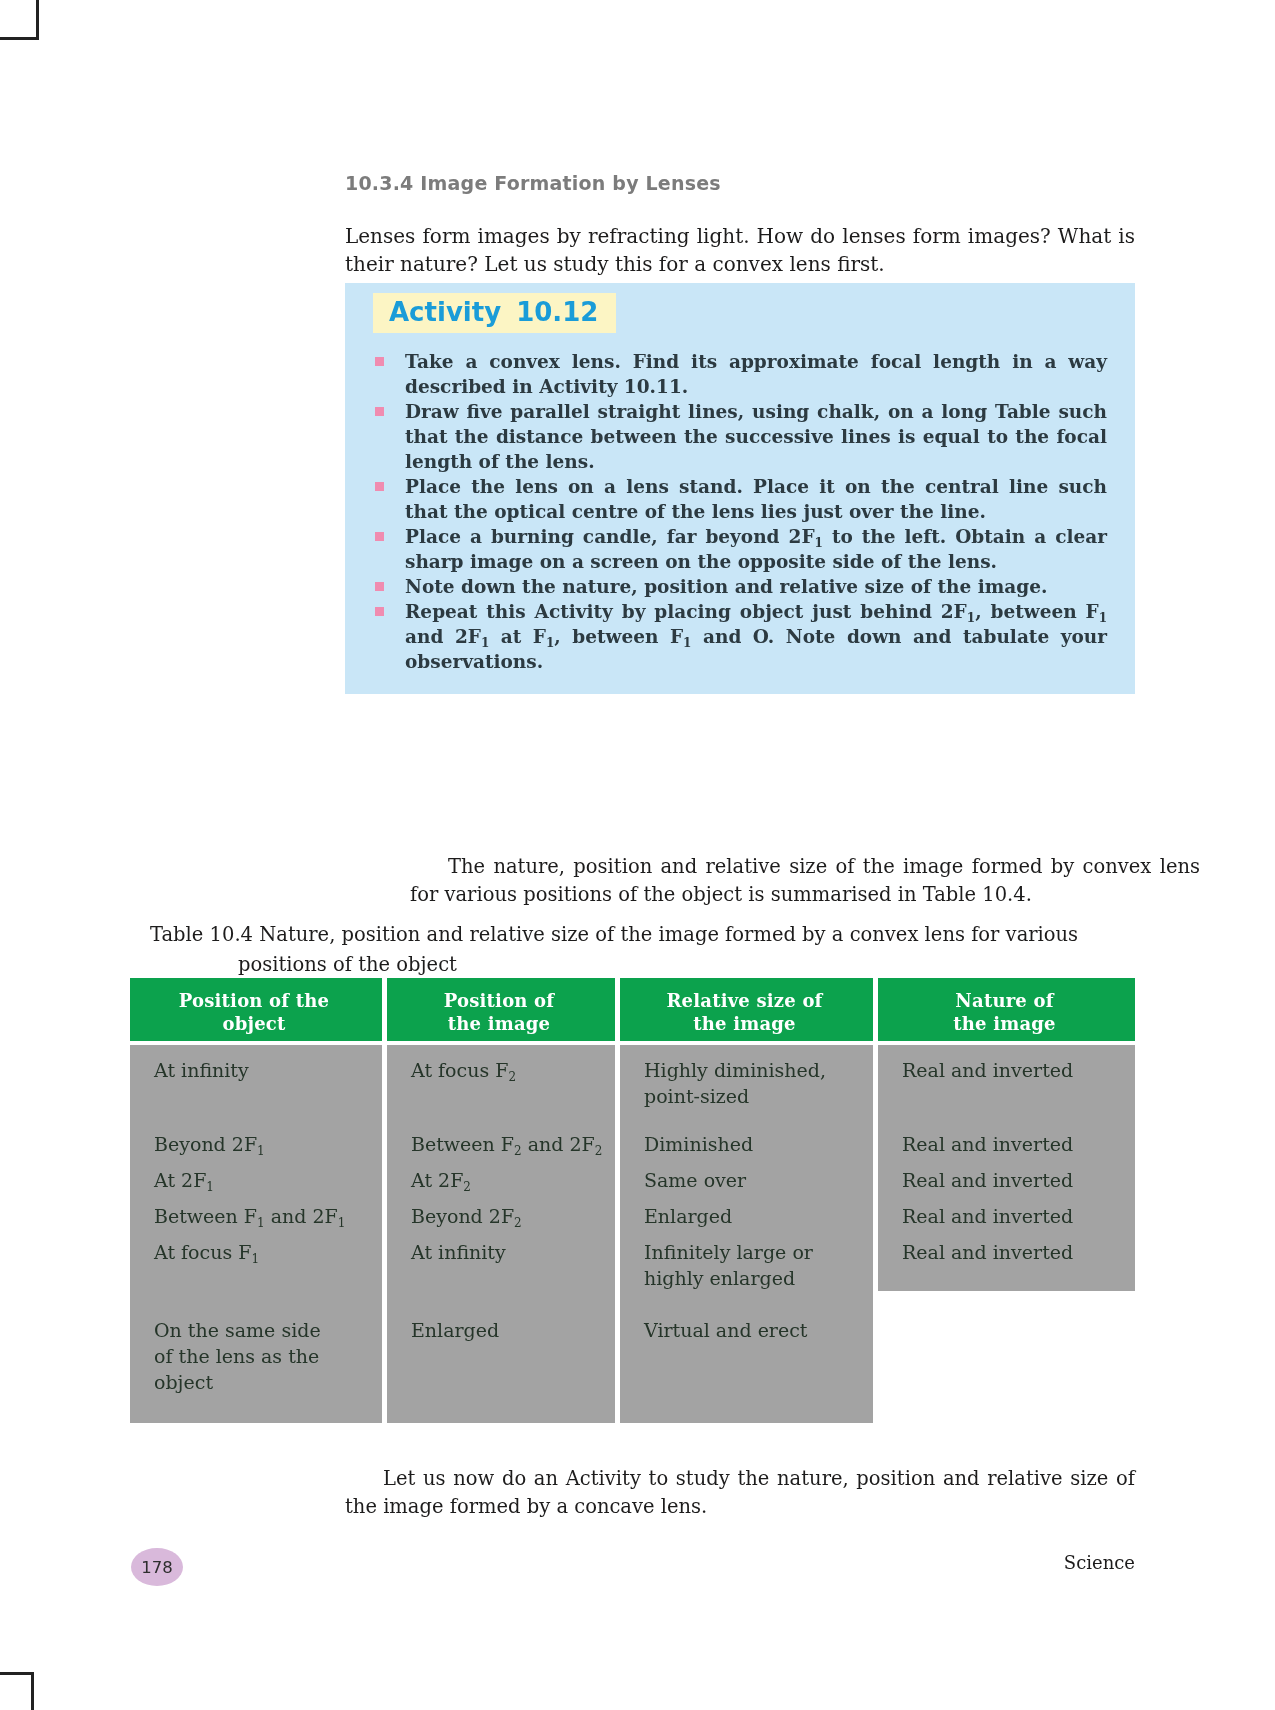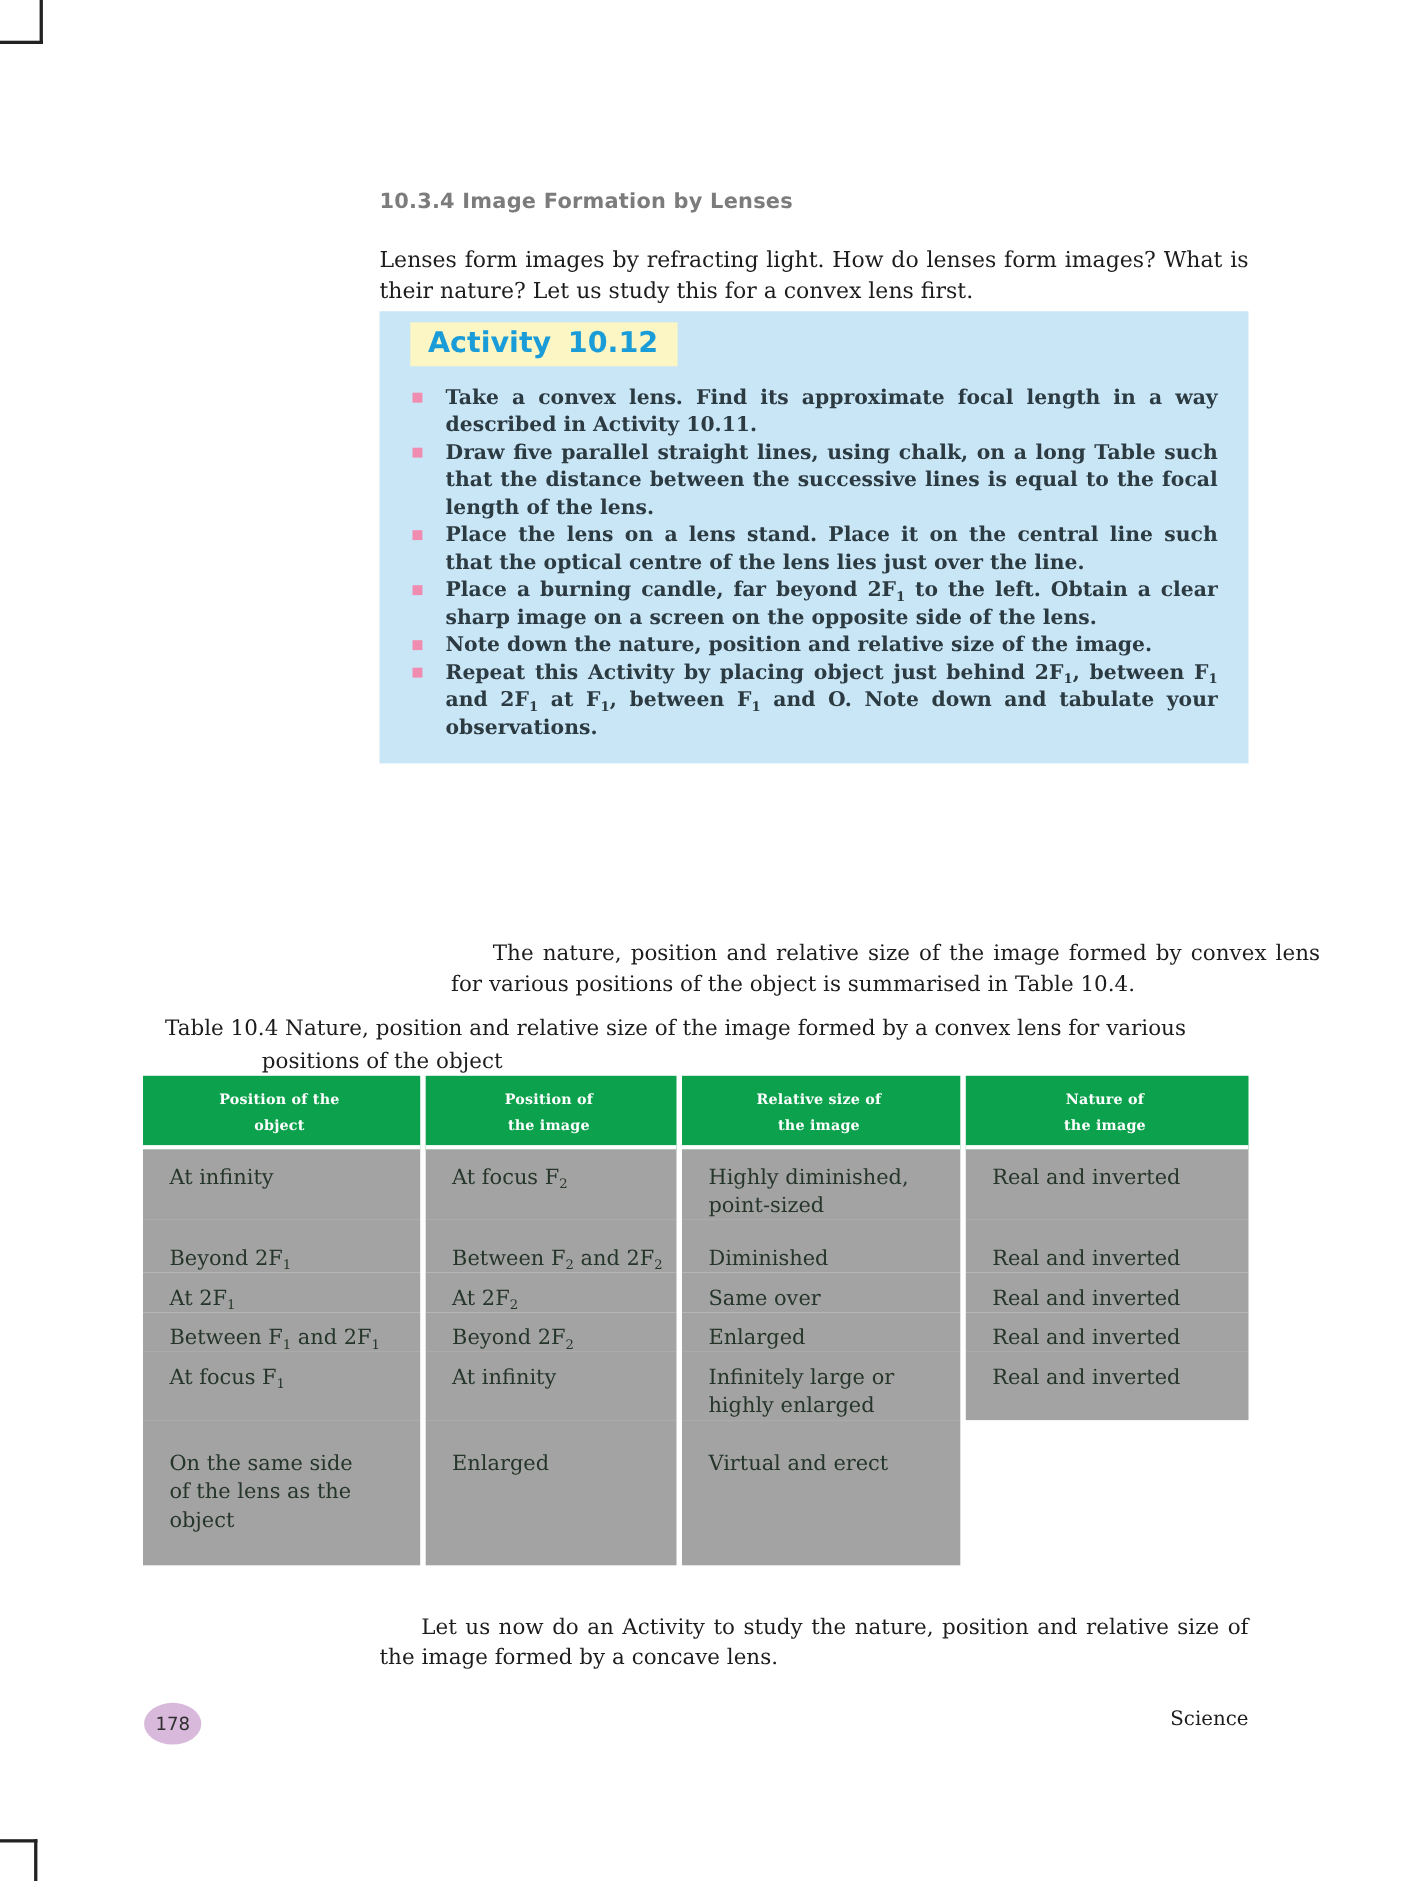--- a/index.html
+++ b/index.html
@@ -60,21 +60,21 @@
   .table-caption b{font-weight:normal;margin-left:27px;}
 
   
   .lens-table{
     position:absolute;left:130px;top:978px;width:1005px;
     display:grid;grid-template-columns:252px 228px 253px 1fr;column-gap:5px;
     background:#ffffff;
   }
   .th{
     background:#0ca24d;color:#ffffff;font-weight:bold;text-align:center;
-    font-size:13px;line-height:23px;padding:11px 6px 0 2px;height:67px;
+    font-size:18px;line-height:23px;padding:11px 6px 0 2px;height:67px;
     box-sizing:border-box;border-bottom:4px solid #ffffff;letter-spacing:.2px;
   }
   .td{
     background:#a3a3a3;color:#253529;font-size:19px;line-height:26px;
     padding-left:24px;padding-right:12px;box-sizing:border-box;
   }
   .r0{padding-top:12px;}
   .r1{padding-top:22px;}
   .r2{padding-top:10px;}
   .r3{padding-top:10px;}

